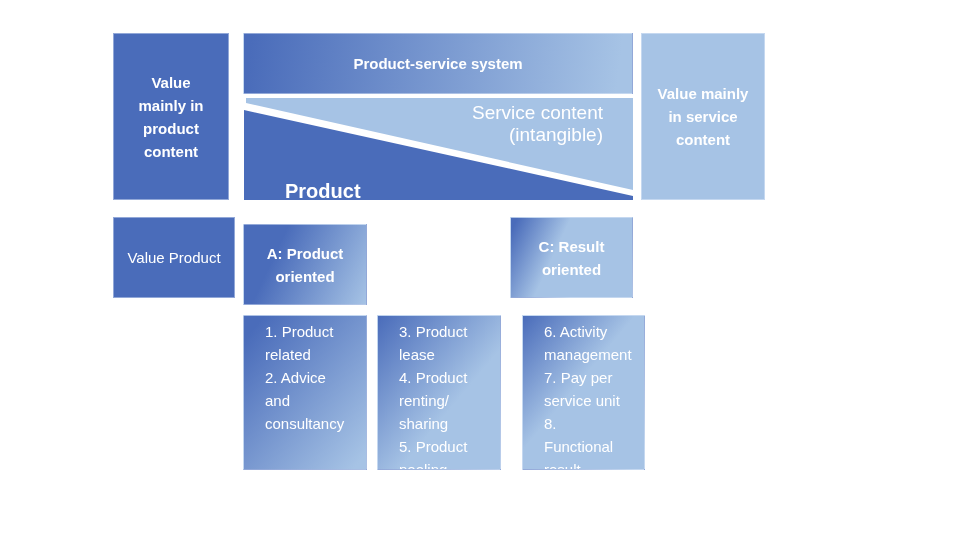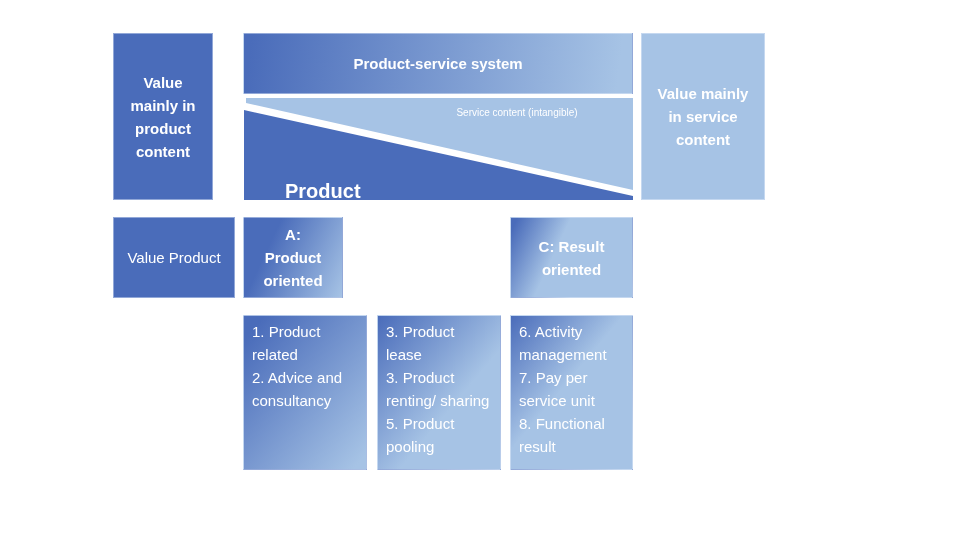--- a/index.html
+++ b/index.html
@@ -15,40 +15,40 @@
   .center{display:flex;align-items:center;justify-content:center;text-align:center;}
   .bold{font-weight:700;}
   .dark{background:#4a6cba;}
   .light{background:#a6c3e5;}
   .g-bar{background:linear-gradient(97deg,#4a6cba 2%,#a6c3e5 96%);}
   .g-a2{background:linear-gradient(115deg,#4a6cba 28%,#a6c3e5 100%);}
   .g-b2{background:linear-gradient(115deg,#4a6cba 0%,#a6c3e5 42%);}
   .g-c2{background:linear-gradient(115deg,#4a6cba 4%,#a6c3e5 38%);}
   .g-a3{background:linear-gradient(130deg,#4a6cba 8%,#a6c3e5 95%);}
   .g-b3{background:linear-gradient(130deg,#4a6cba 0%,#a6c3e5 60%);}
-  .g-c3{background:linear-gradient(130deg,#4a6cba 0%,#a6c3e5 45%);}
+  .g-c3{background:linear-gradient(130deg,#4a6cba 0%,#a6c3e5 45%);margin-left:12px;}
 
   
-  #value-product{left:113px;top:33px;width:100px;height:167px;padding:0 13px;}
+  #value-product{left:113px;top:33px;width:116px;height:167px;padding:0 24px;}
   #pss-bar{left:243px;top:33px;width:390px;height:61px;}
   #tri-region{left:243px;top:98px;width:390px;height:102px;border:none;}
   #tri-region svg{display:block;}
-  #service-label{right:30px;top:4px;width:172px;text-align:center;font-size:10px;line-height:22px;font-weight:400;}
+  #service-label{right:30px;top:4px;width:172px;text-align:right;font-size:19px;line-height:22px;font-weight:400;}
   #product-label{left:42px;top:56px;width:145px;text-align:left;font-size:20px;line-height:22px;font-weight:700;margin-top:26px;}
   #value-service{left:641px;top:33px;width:124px;height:167px;padding:5px 8px;}
 
   
   #pure-product{left:113px;top:217px;width:122px;height:81px;font-weight:400;}
-  #cat-a-header{left:243px;top:217px;width:100px;height:81px;padding:0 12px;}
+  #cat-a-header{left:243px;top:224px;width:124px;height:81px;padding:0 12px;}
   #cat-b-header{left:377px;top:217px;width:124px;height:81px;padding:0 12px;}
   #cat-c-header{left:510px;top:217px;width:123px;height:81px;padding:0 12px;}
   #pure-service{left:641px;top:217px;width:124px;height:81px;font-weight:400;}
 
   
-  .list-box{top:315px;height:155px;padding:4px 8px;font-weight:400;overflow:hidden;}
+  .list-box{top:315px;height:155px;padding:4px 21px;font-weight:400;overflow:hidden;}
   #cat-a-list{left:243px;width:124px;}
   #cat-b-list{left:377px;width:124px;}
   #cat-c-list{left:510px;width:123px;}
   .list-item{font-size:15px;line-height:23px;}
 </style>
 </head>
 <body>
 
 <div id="canvas">
 
@@ -75,21 +75,21 @@
   <div id="cat-c-header" class="abs box g-c2 center bold">C: Result oriented</div>
 
 
   <div id="cat-a-list" class="abs box g-a3 list-box">
       <div class="list-item">1. Product related</div>
       <div class="list-item">2. Advice and consultancy</div>
     </div>
 
   <div id="cat-b-list" class="abs box g-b3 list-box">
       <div class="list-item">3. Product lease</div>
-      <div class="list-item">3. Product renting/ sharing</div>
+      <div class="list-item">4. Product renting/ sharing</div>
       <div class="list-item">5. Product pooling</div>
     </div>
 
   <div id="cat-c-list" class="abs box g-c3 list-box">
       <div class="list-item">6. Activity management</div>
       <div class="list-item">7. Pay per service unit</div>
       <div class="list-item">8. Functional result</div>
     </div>
 
 </div>

